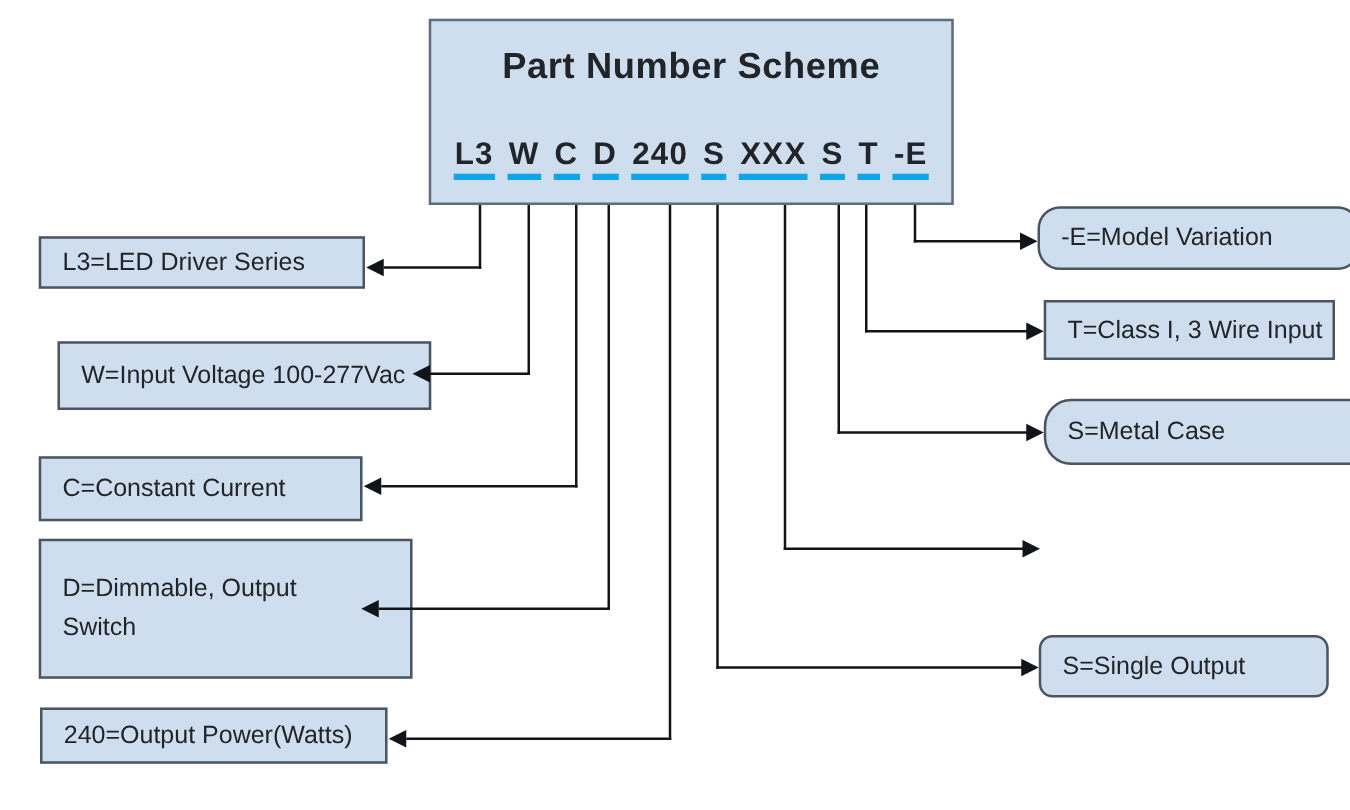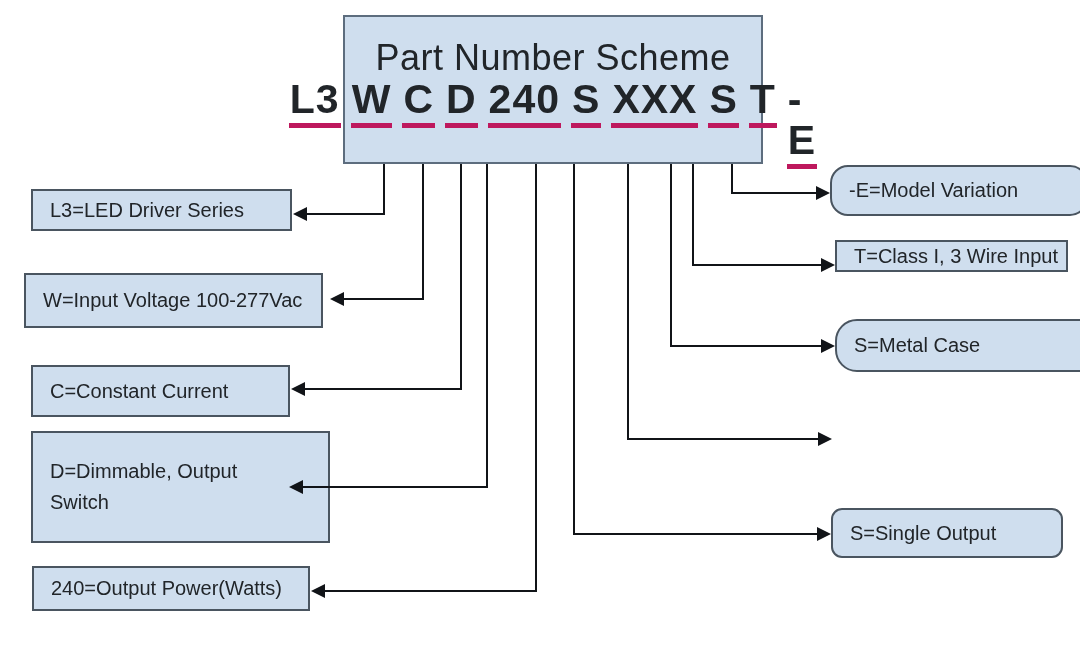--- a/index.html
+++ b/index.html
@@ -34,35 +34,35 @@
 
   #main-box{
     left:343px;top:15px;width:420px;height:149px;
     background:#cfdeee;
     border:2px solid #5d6d7e;
     align-items:center;
     justify-content:space-between;
     padding:20px 0 18px 0;
   }
   #main-title{
-    font-size:36px;
-    font-weight:normal;
+    font-size:29px;
+    font-weight:bold;
     letter-spacing:0.5px;
   }
   #part-number{
     display:flex;
     gap:10px;
     align-items:baseline;
   }
   .pn-token{
-    font-size:41px;
+    font-size:25px;
     font-weight:bold;
     line-height:1;
     padding:0 1px 3px 1px;
-    border-bottom:5px solid #be185d;
+    border-bottom:5px solid #0ea5e9;
     letter-spacing:1px;
   }
   .line{position:absolute;background:#111418;}
   .arrow-left{
     position:absolute;width:0;height:0;
     border-top:7px solid transparent;
     border-bottom:7px solid transparent;
     border-right:14px solid #111418;
   }
   .arrow-right{
@@ -90,42 +90,42 @@
       <span class="pn-token">S</span>
       <span class="pn-token">T</span>
       <span class="pn-token">-E</span>
     </div>
   </div>
 
   <div class="box" style="left:31px;top:189px;width:261px;height:42px;">
     <div class="box-line">L3=LED Driver Series</div>
   </div>
 
-  <div class="box" style="left:24px;top:273px;width:299px;height:55px;">
+  <div class="box" style="left:46px;top:273px;width:299px;height:55px;">
     <div class="box-line">W=Input Voltage 100-277Vac</div>
   </div>
 
   <div class="box" style="left:31px;top:365px;width:259px;height:52px;">
     <div class="box-line">C=Constant Current</div>
   </div>
 
   <div class="box" style="left:31px;top:431px;width:299px;height:112px;">
     <div class="box-line">D=Dimmable, Output</div>
     <div class="box-line">Switch</div>
   </div>
 
   <div class="box" style="left:32px;top:566px;width:278px;height:45px;">
     <div class="box-line">240=Output Power(Watts)</div>
   </div>
 
   <div class="box" style="left:830px;top:165px;width:258px;height:51px;border-radius:18px;">
     <div class="box-line">-E=Model Variation</div>
   </div>
 
-  <div class="box" style="left:835px;top:240px;width:233px;height:32px;">
+  <div class="box" style="left:835px;top:240px;width:233px;height:48px;">
     <div class="box-line">T=Class I, 3 Wire Input</div>
   </div>
 
   <div class="box" style="left:835px;top:319px;width:280px;height:53px;border-radius:22px;">
     <div class="box-line">S=Metal Case</div>
   </div>
 
 
   <div class="box" style="left:831px;top:508px;width:232px;height:50px;border-radius:11px;">
     <div class="box-line">S=Single Output</div>

